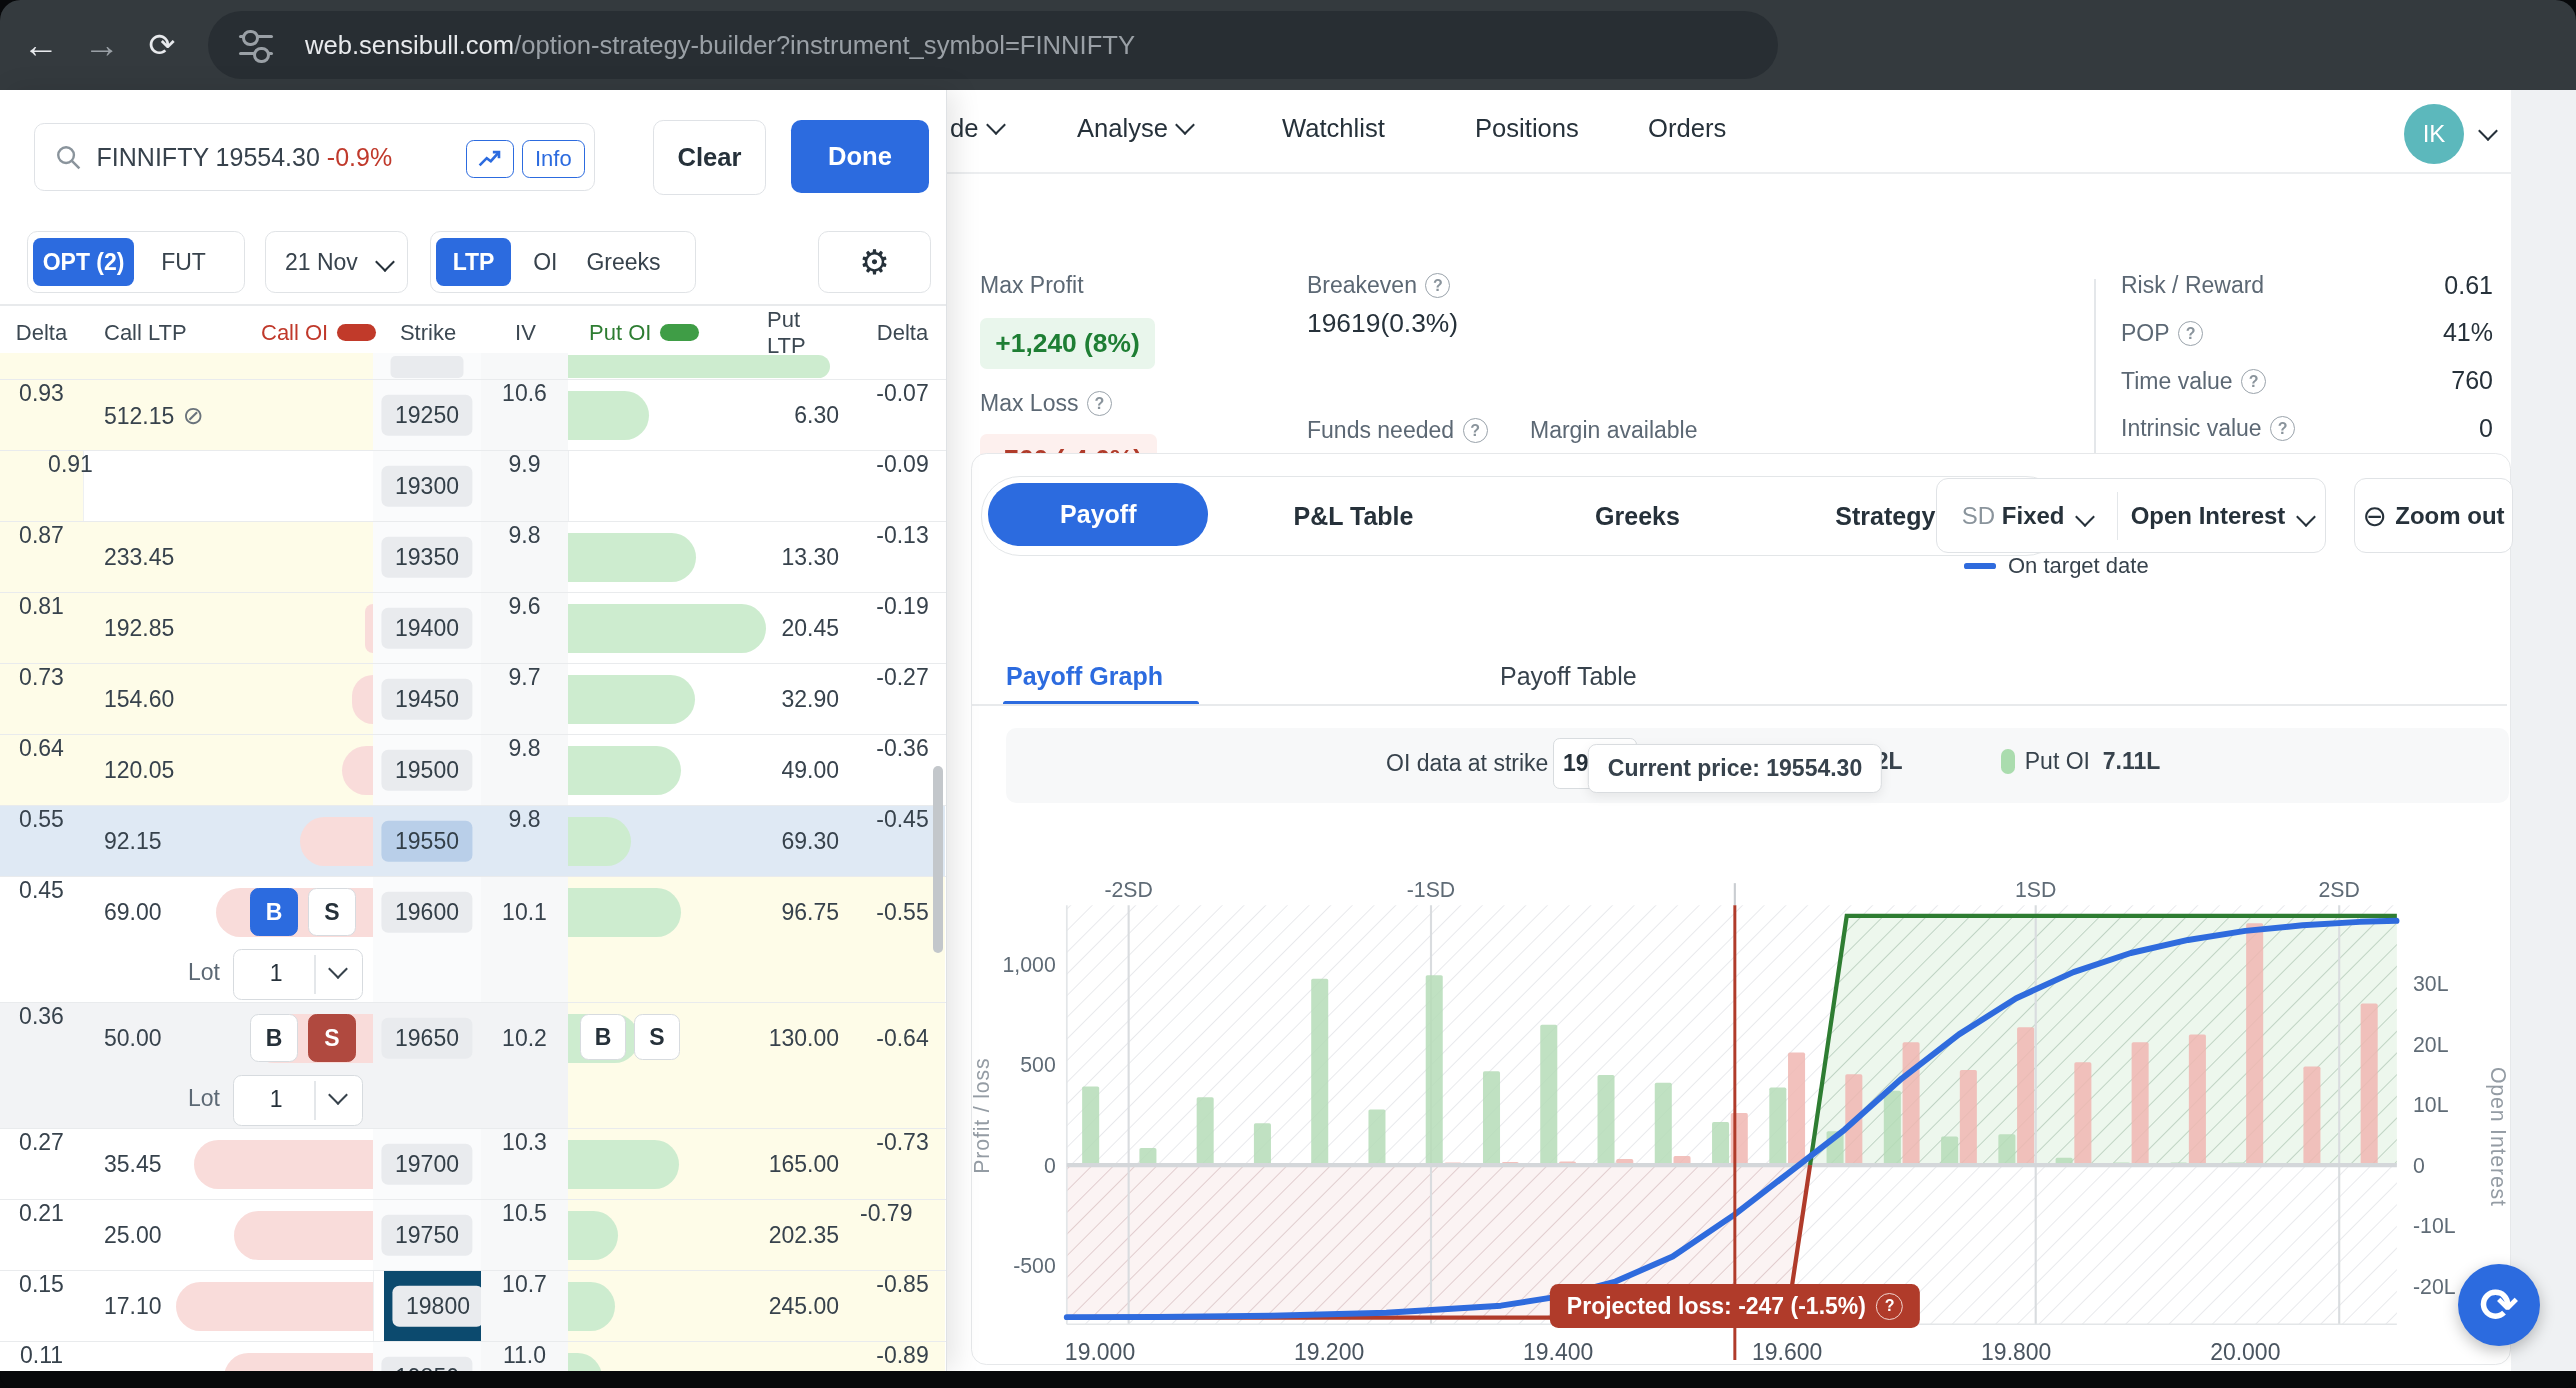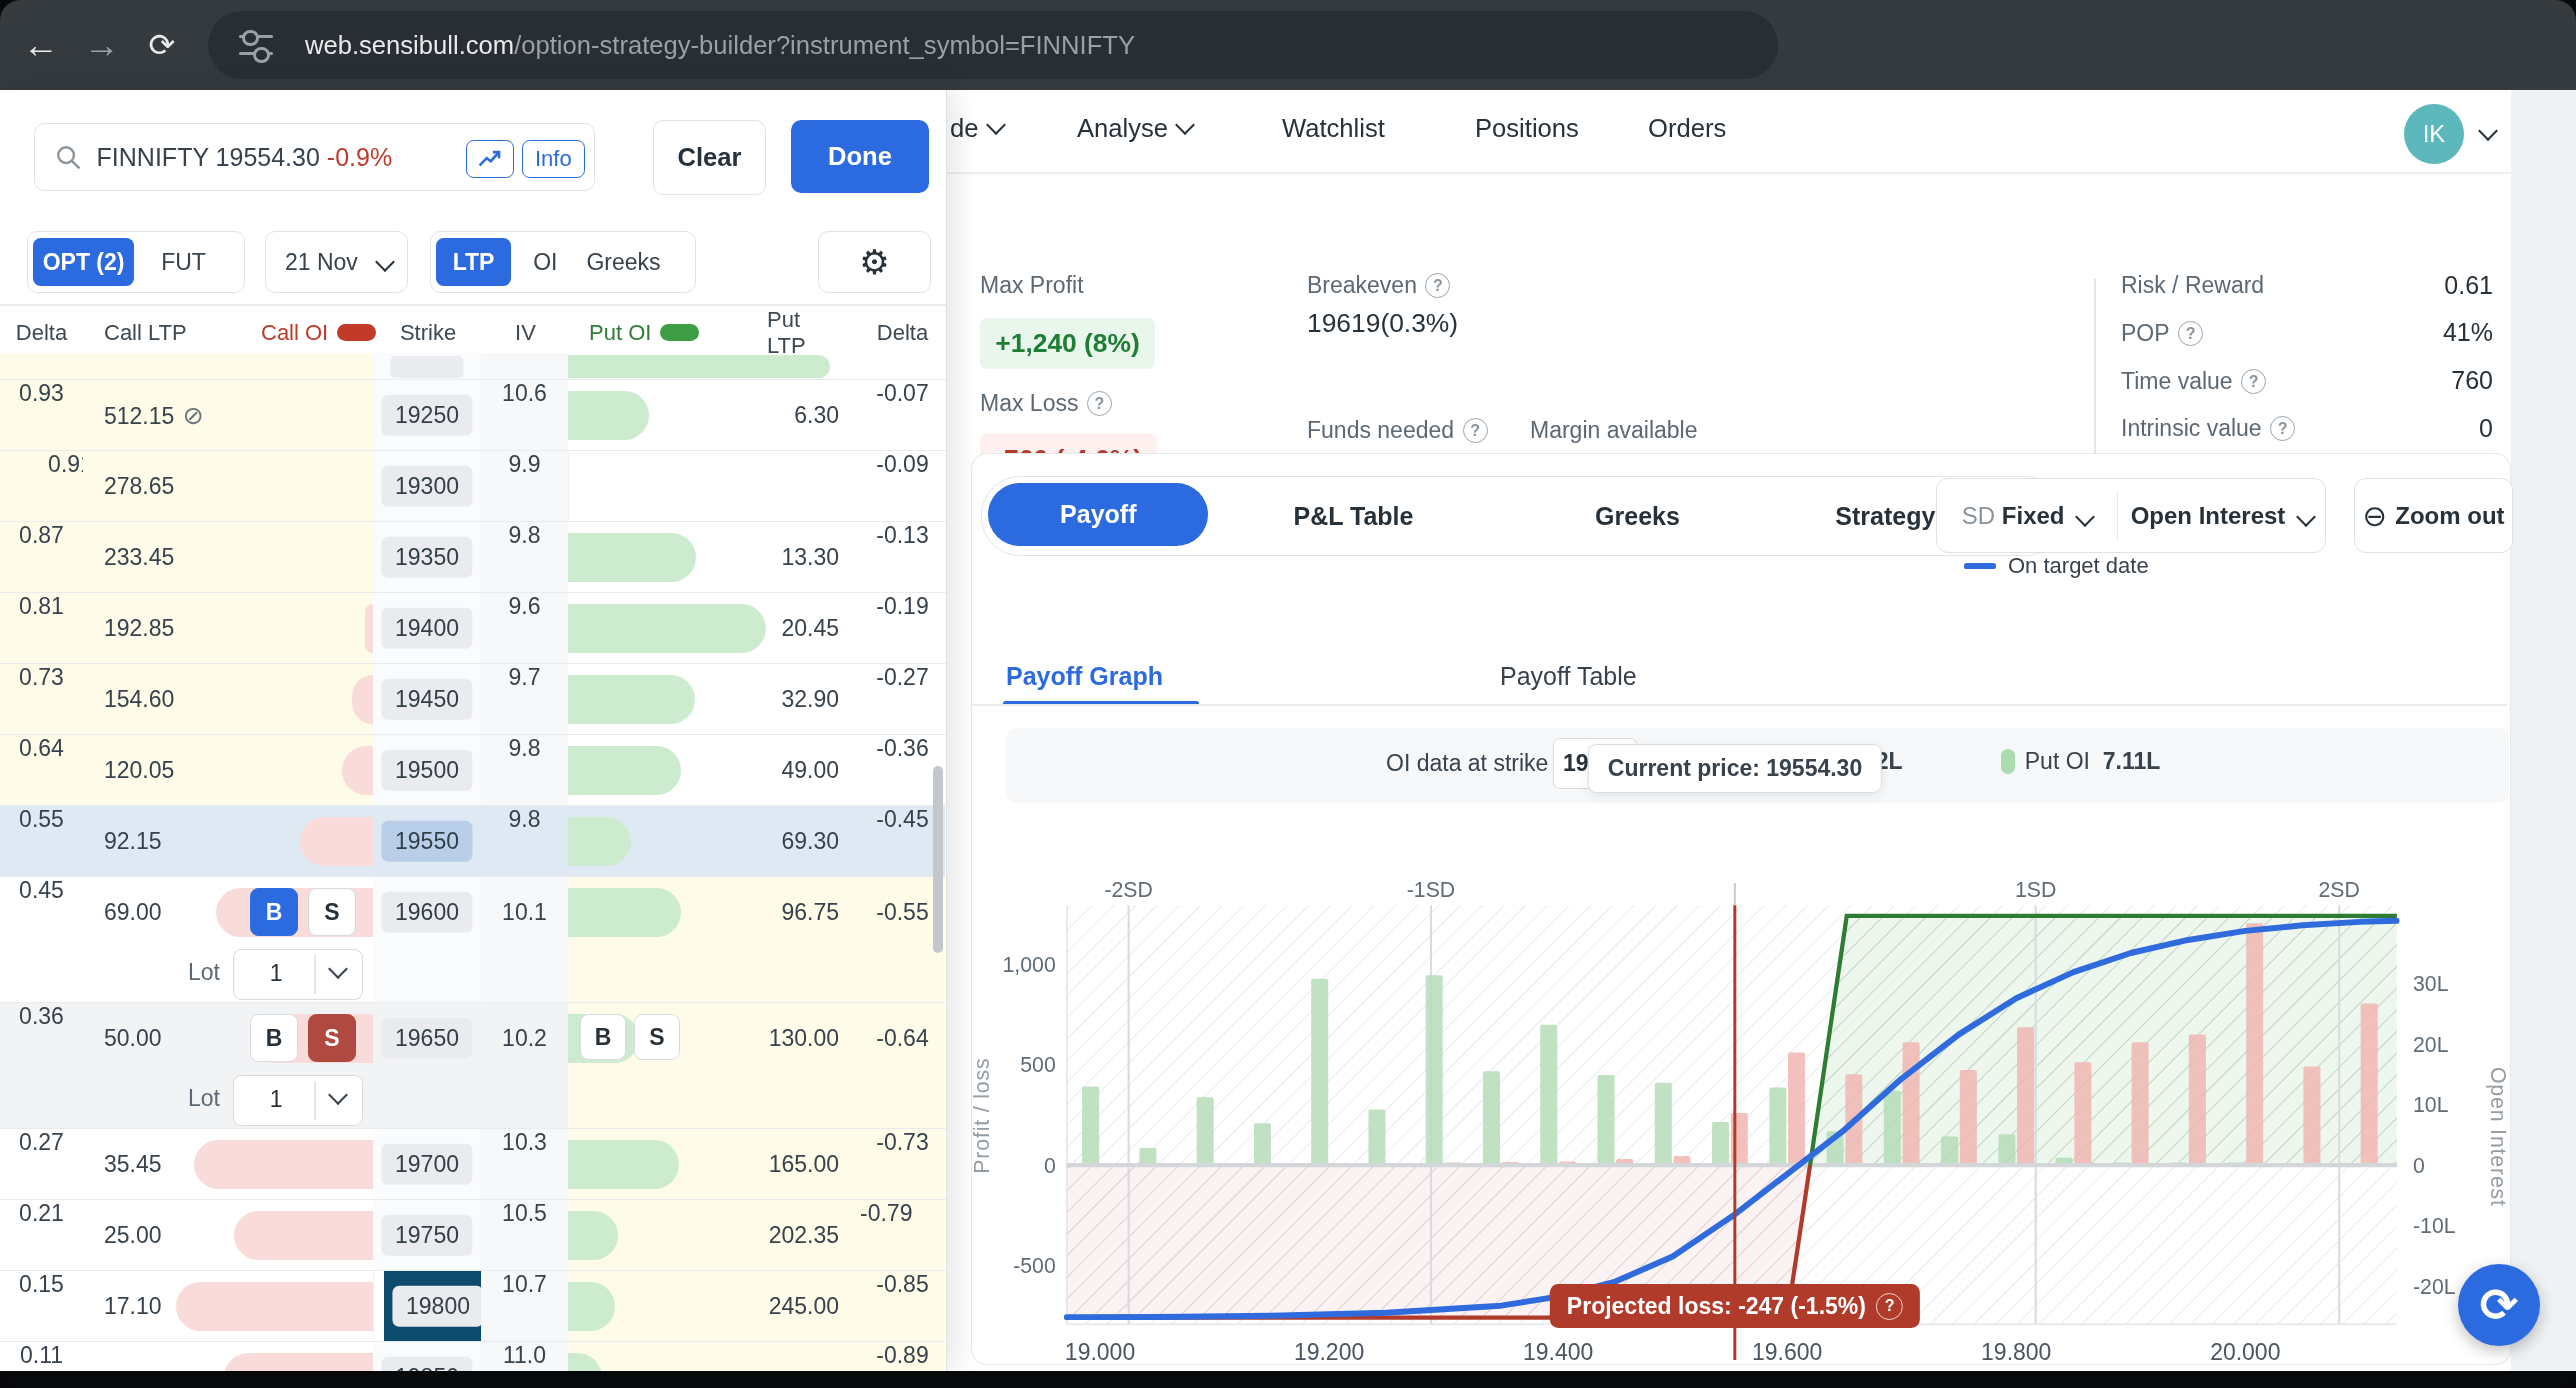--- a/index.html
+++ b/index.html
@@ -422,23 +422,20 @@
             <div class="num" style="position: absolute; right: 21px; top: 50%; transform: translateY(-50%);">6.30</div>
           </div>
           <div class="cell" style="left: 860px; width: 85px; background: rgb(255, 255, 255);">
             <div class="num" style="width: 100%; text-align: center;">-0.07</div>
           </div>
         </div>
         <div class="trow" style="height: 70px;">
           <div class="cell" style="left: 0px; width: 83px; background: rgb(254, 252, 232);">
             <div class="num" style="width: 100%; text-align: center; padding-left: 29px;">0.91</div>
           </div>
-          <div class="cell" style="left: 83px; width: 290px; background: rgb(254, 252, 232);">
-            <div class="num" style="position: absolute; left: 21px; top: 50%; transform: translateY(-50%);">278.65</div>
-          </div>
           <div class="cell" style="left: 373px; width: 108px; background: rgb(250, 251, 252);">
             <div class="chipS">19300</div>
           </div>
           <div class="cell" style="left: 481px; width: 87px; background: rgb(247, 248, 249);">
             <div class="num" style="width: 100%; text-align: center;">9.9</div>
           </div>
           <div class="cell" style="left: 860px; width: 85px; background: rgb(255, 255, 255);">
             <div class="num" style="width: 100%; text-align: center;">-0.09</div>
           </div>
         </div>

